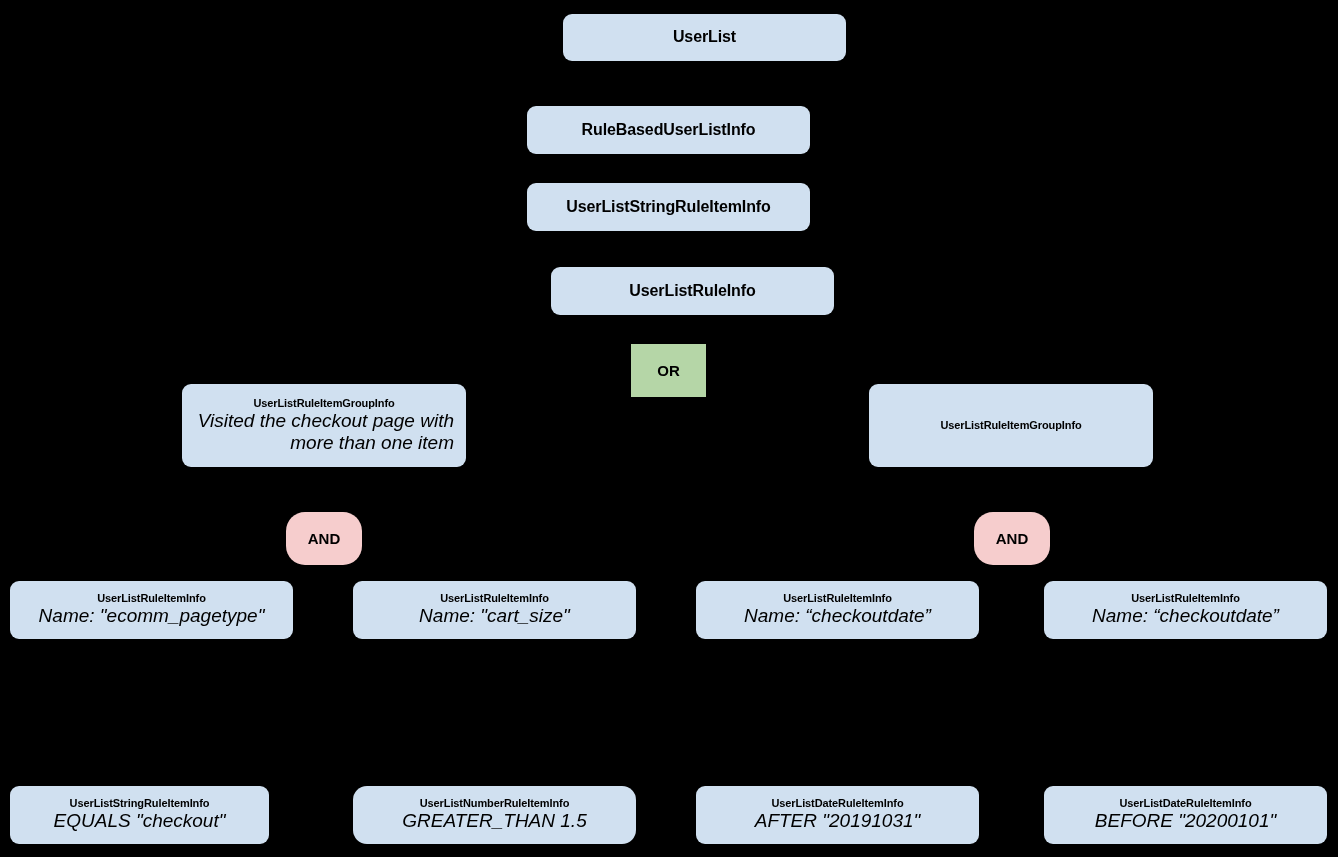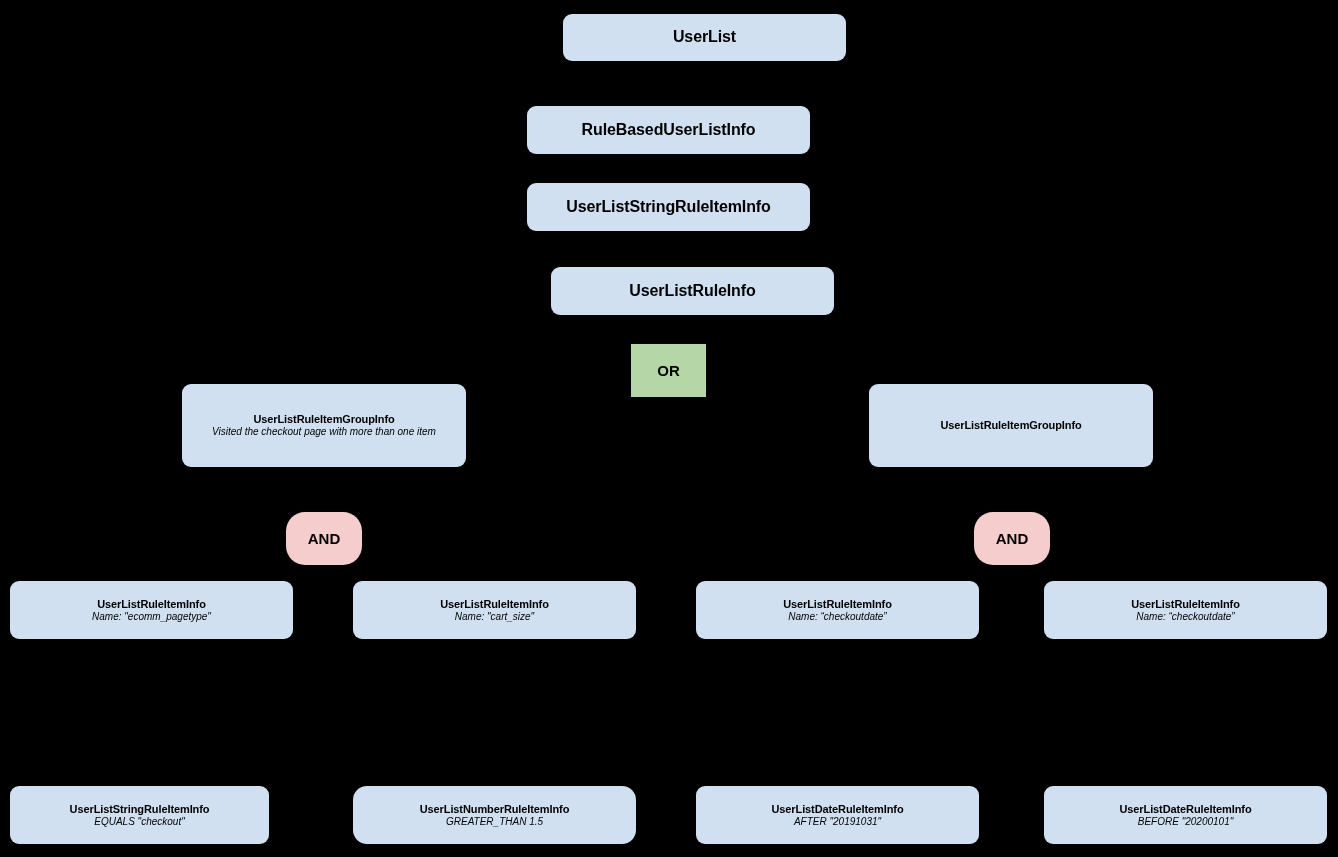--- a/index.html
+++ b/index.html
@@ -52,21 +52,21 @@
     font-size: 16px;
     letter-spacing: -0.1px;
     white-space: nowrap;
   }
   .node.group .title,
   .node.leaf .title {
     font-size: 11px;
   }
   .desc {
     font-style: italic;
-    font-size: 10px;
+    font-size: 19px;
     padding: 0 12px;
     text-align: right;
   }
   .op-label {
     font-weight: bold;
     font-size: 15px;
   }
 </style>
 </head>
 <body>

